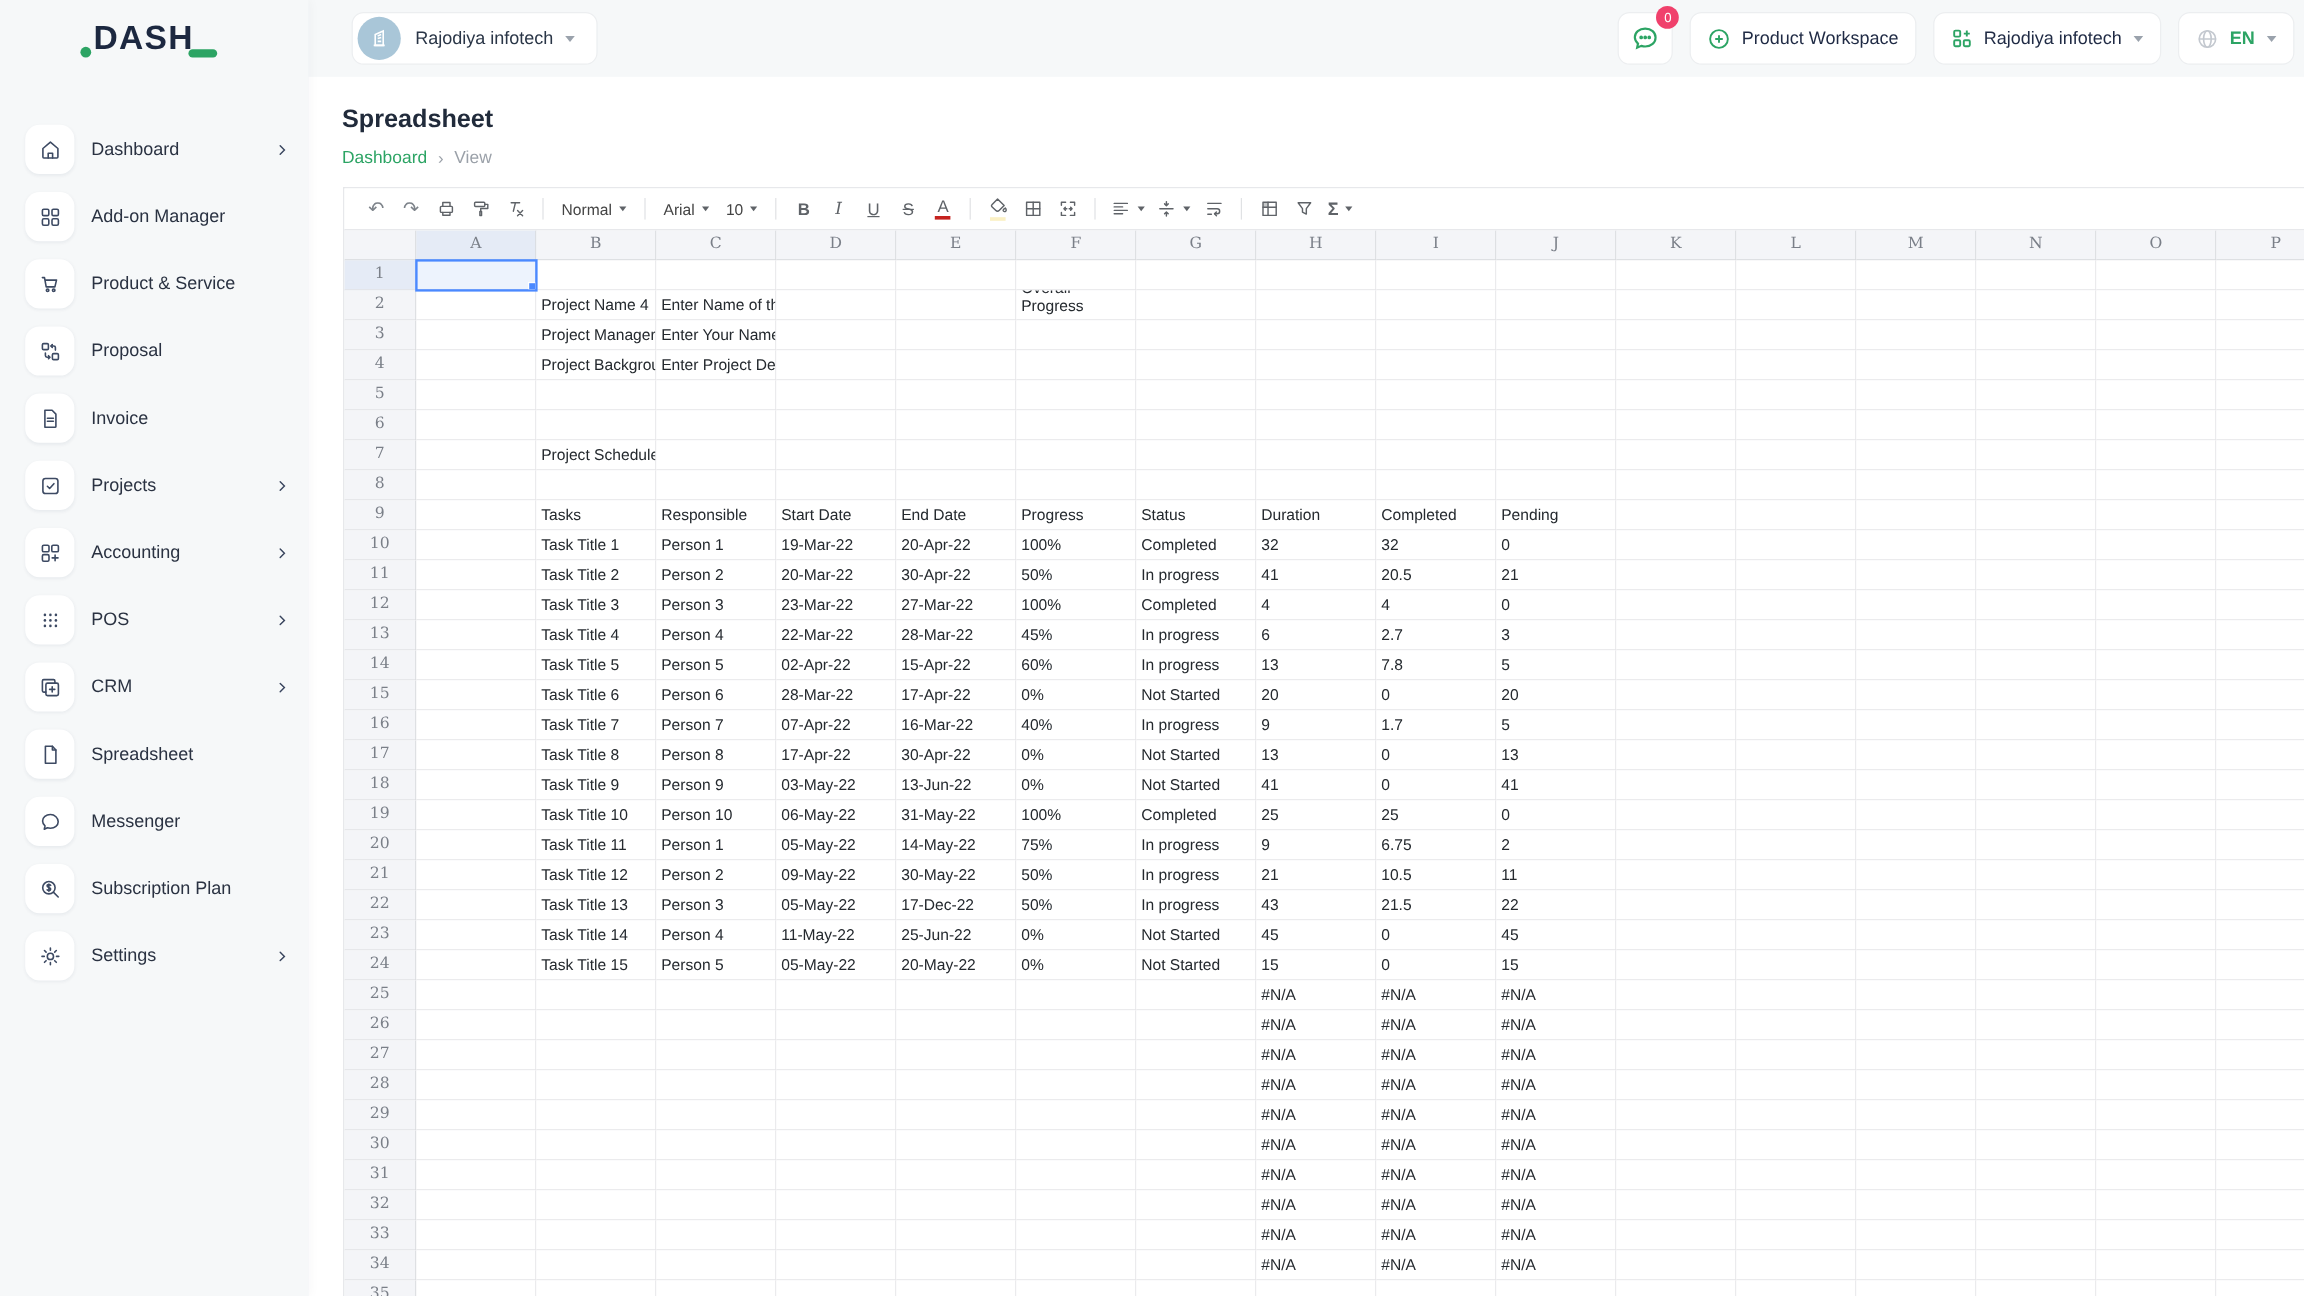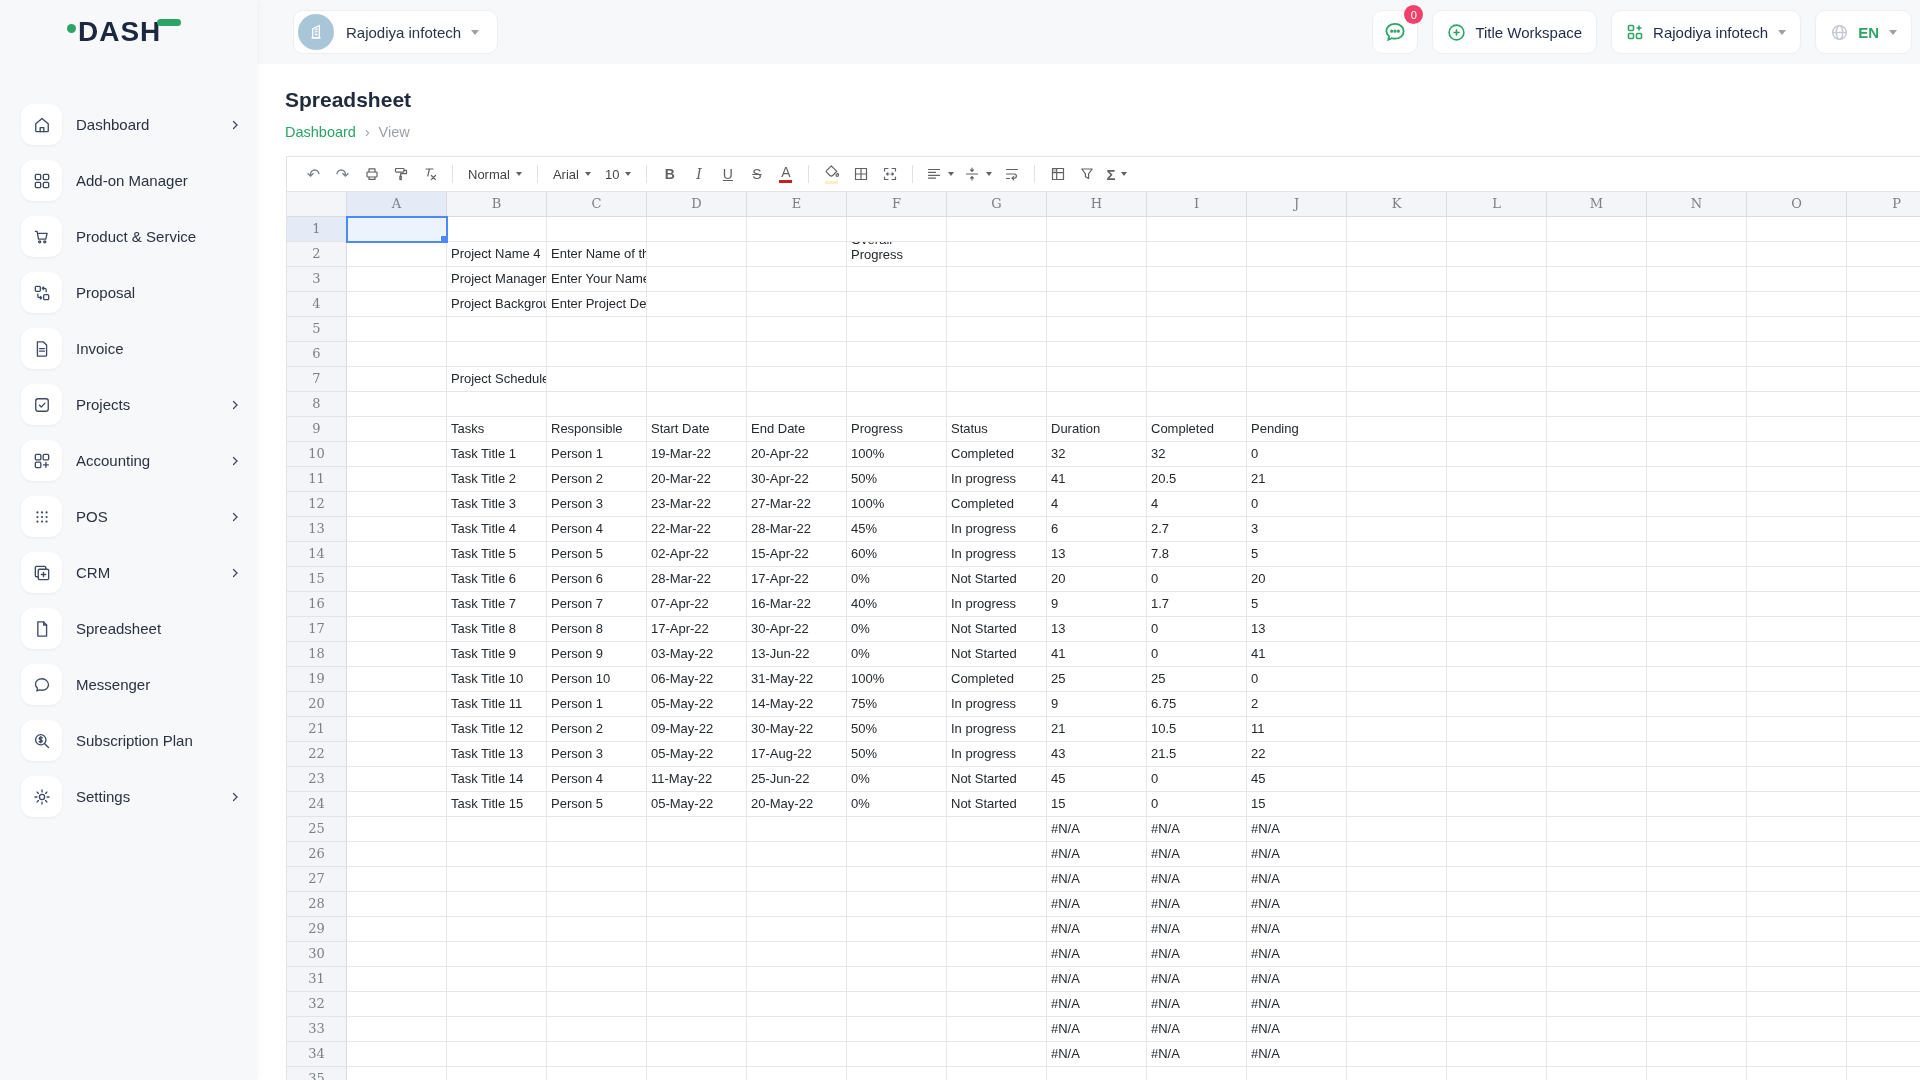--- a/index.html
+++ b/index.html
@@ -4,21 +4,21 @@
 <style>
   * { box-sizing: border-box; margin: 0; padding: 0; }
   html,body { width:1920px; height:1080px; overflow:hidden; }
   body { background:#f6f8f9; font-family:"Liberation Sans", sans-serif; position:relative; color:#222b45; }
 
   
   .content-panel { position:absolute; left:257px; top:64px; right:0; bottom:0; background:#ffffff; }
   .sidebar { position:absolute; left:0; top:0; bottom:0; width:257px; background:#f6f8f9; padding-top:104px; box-shadow: 2px 0 8px rgba(30,40,60,0.03); z-index:5; }
 
   
-  .logo { position:absolute; left:67px; top:16px; display:flex; align-items:flex-start; cursor:pointer; z-index:6; }
+  .logo { position:absolute; left:67px; top:16px; display:flex; align-items:flex-end; cursor:pointer; z-index:6; }
   .logo-dot { width:9px; height:9px; border-radius:50%; background:var(--accent); margin-right:2px; margin-top:8px; }
   .logo-text { font-weight:900; font-size:28px; letter-spacing:1px; color:#1c2840; }
   .logo-dash { width:24px; height:7px; border-radius:4px; background:var(--accent); margin-left:-4px; margin-top:3px; }
 
   .pill { background:#fff; border:1px solid #eceef0; border-radius:10px; display:flex; align-items:center; height:44px; padding:0 14px; cursor:pointer; }
   .ws-switcher { position:absolute; left:293px; top:10px; z-index:6; padding:0 18px 0 4px; }
   .ws-avatar { width:36px; height:36px; border-radius:50%; background:var(--avatar); display:flex; align-items:center; justify-content:center; margin-right:12px; }
   .ws-label { font-size:15px; color:#2a3647; }
   .caret-down { width:0; height:0; border-left:4px solid transparent; border-right:4px solid transparent; border-top:5px solid #9aa2ac; margin-left:10px; }
 
@@ -272,21 +272,21 @@
     <span class="badge">0</span>
   </div>
 
   <div class="pill">
     <span class="hicon">
       <svg width="19" height="19" viewBox="0 0 18 18" fill="none" stroke="var(--accent)" stroke-width="1.5">
         <circle cx="9" cy="9" r="7"></circle>
           <path d="M9 6 v6 M6 9 h6"></path>
       </svg>
     </span>
-    <span class="btn-label">Title Workspace</span>
+    <span class="btn-label">Product Workspace</span>
   </div>
 
   <div class="pill">
     <span class="hicon">
       <svg width="18" height="18" viewBox="0 0 18 18" fill="none" stroke="var(--accent)" stroke-width="1.6">
         <rect x="2.5" y="2.5" width="5" height="5" rx="1"></rect>
           <rect x="2.5" y="10.5" width="5" height="5" rx="1"></rect>
           <rect x="10.5" y="10.5" width="5" height="5" rx="1"></rect>
         <path d="M13 2.5 v5 M10.5 5 h5"></path>
       </svg>
@@ -879,21 +879,21 @@
         <div class="cell"></div>
         <div class="cell"></div>
         <div class="cell"></div>
       </div>
       <div class="g-row">
         <div class="rowhead">22</div>
         <div class="cell"></div>
         <div class="cell">Task Title 13</div>
         <div class="cell">Person 3</div>
         <div class="cell">05-May-22</div>
-        <div class="cell">17-Aug-22</div>
+        <div class="cell">17-Dec-22</div>
         <div class="cell">50%</div>
         <div class="cell">In progress</div>
         <div class="cell">43</div>
         <div class="cell">21.5</div>
         <div class="cell">22</div>
         <div class="cell"></div>
         <div class="cell"></div>
         <div class="cell"></div>
         <div class="cell"></div>
         <div class="cell"></div>

